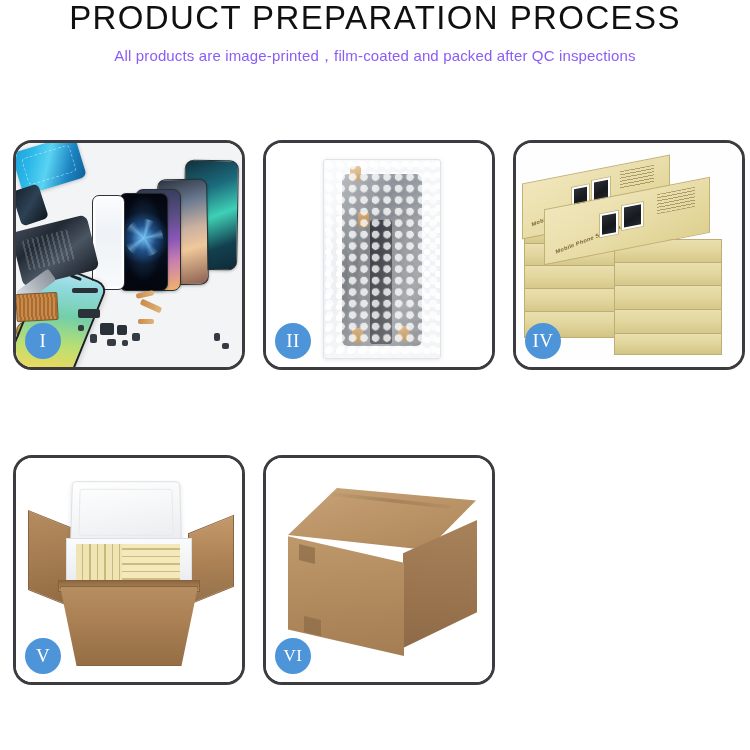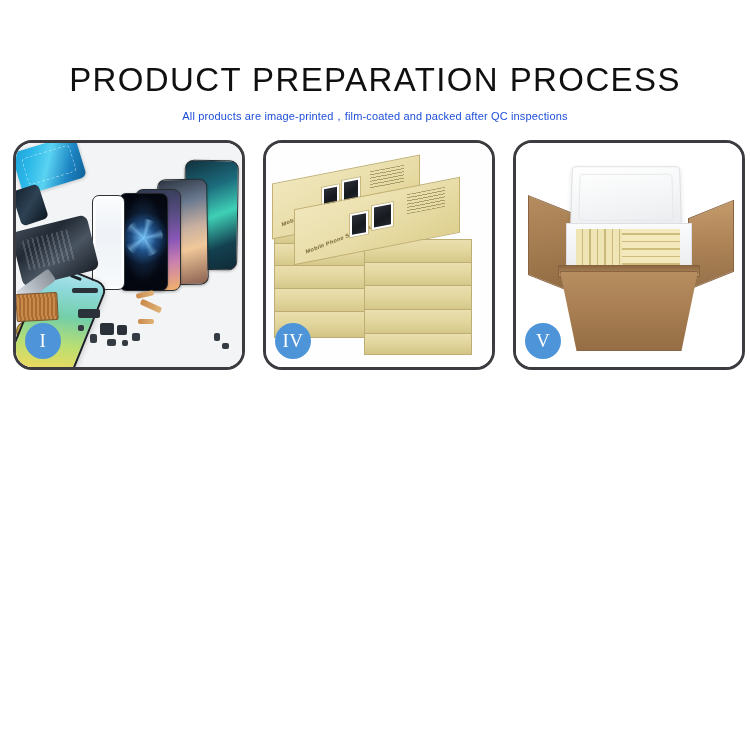--- a/index.html
+++ b/index.html
@@ -10,36 +10,34 @@
   body {
     width: 750px;
     height: 750px;
     overflow: hidden;
     font-family: "Liberation Sans", sans-serif;
     position: relative;
   }
 
   
   .header {
-    padding-top: 38px;
     text-align: center;
-    margin-top: 24px;
   }
   .page-title {
     font-size: 33px;
     letter-spacing: 1.4px;
     font-weight: 400;
     color: #101010;
     line-height: 1.1;
     margin: 0;
     font-family: "Liberation Sans", sans-serif;
   }
   .page-subtitle {
-    font-size: 11px;
-    color: #1d4ed8;
+    font-size: 15px;
+    color: #8b5cf6;
     margin: 11px 0 0 0;
     letter-spacing: 0.15px;
     font-weight: 400;
   }
 
   
   .grid {
     position: absolute;
     left: 13px;
     top: 140px;
@@ -461,20 +459,35 @@
       <div class="p1-dot" style="left:91px;  top:196px; width:9px;  height:7px;"></div>
       <div class="p1-dot" style="left:106px; top:197px; width:6px;  height:6px;"></div>
       <div class="p1-dot" style="left:116px; top:190px; width:8px;  height:8px;"></div>
       <div class="p1-dot" style="left:62px;  top:182px; width:6px;  height:6px;"></div>
       <div class="p1-dot" style="left:198px; top:190px; width:6px;  height:8px;"></div>
       <div class="p1-dot" style="left:206px; top:200px; width:7px;  height:6px;"></div>
     </div>
     <div class="badge">I</div>
   </div>
 
+  <div class="step-card">
+    <div class="photo p2">
+      <div class="p2-bag">
+        <div class="p2-lcd"></div>
+        <div class="p2-flexcol"></div>
+        <div class="p2-tab" style="left:34px; top:52px;"></div>
+        <div class="p2-tab" style="left:26px; top:6px;"></div>
+        <div class="p2-tab" style="left:28px; top:168px;"></div>
+        <div class="p2-tab" style="left:74px; top:166px;"></div>
+        <div class="p2-bubbles"></div>
+        <div class="p2-sheen"></div>
+      </div>
+    </div>
+    <div class="badge">II</div>
+  </div>
 
 
   <div class="step-card">
     <div class="photo p4">
 
       <div class="kbox" style="left:8px;  top:78px;  width:92px; height:24px;"></div>
       <div class="kbox" style="left:8px;  top:100px; width:92px; height:24px;"></div>
       <div class="kbox" style="left:8px;  top:122px; width:92px; height:25px;"></div>
       <div class="kbox" style="left:8px;  top:145px; width:92px; height:25px;"></div>
       <div class="kbox" style="left:8px;  top:168px; width:92px; height:25px;"></div>
@@ -516,14 +529,25 @@
       <div class="p5-flapR"></div>
       <div class="p5-foamlid"></div>
       <div class="p5-foambox"></div>
       <div class="p5-inner"></div>
       <div class="p5-rim"></div>
       <div class="p5-body"></div>
     </div>
     <div class="badge">V</div>
   </div>
 
+  <div class="step-card">
+    <div class="photo p6">
+      <div class="p6-top"></div>
+      <div class="p6-side"></div>
+      <div class="p6-front"></div>
+      <div class="p6-seam"></div>
+      <div class="p6-tape1"></div>
+      <div class="p6-tape2"></div>
+    </div>
+    <div class="badge wide">VI</div>
+  </div>
 
 </div>
 
 </body></html>

